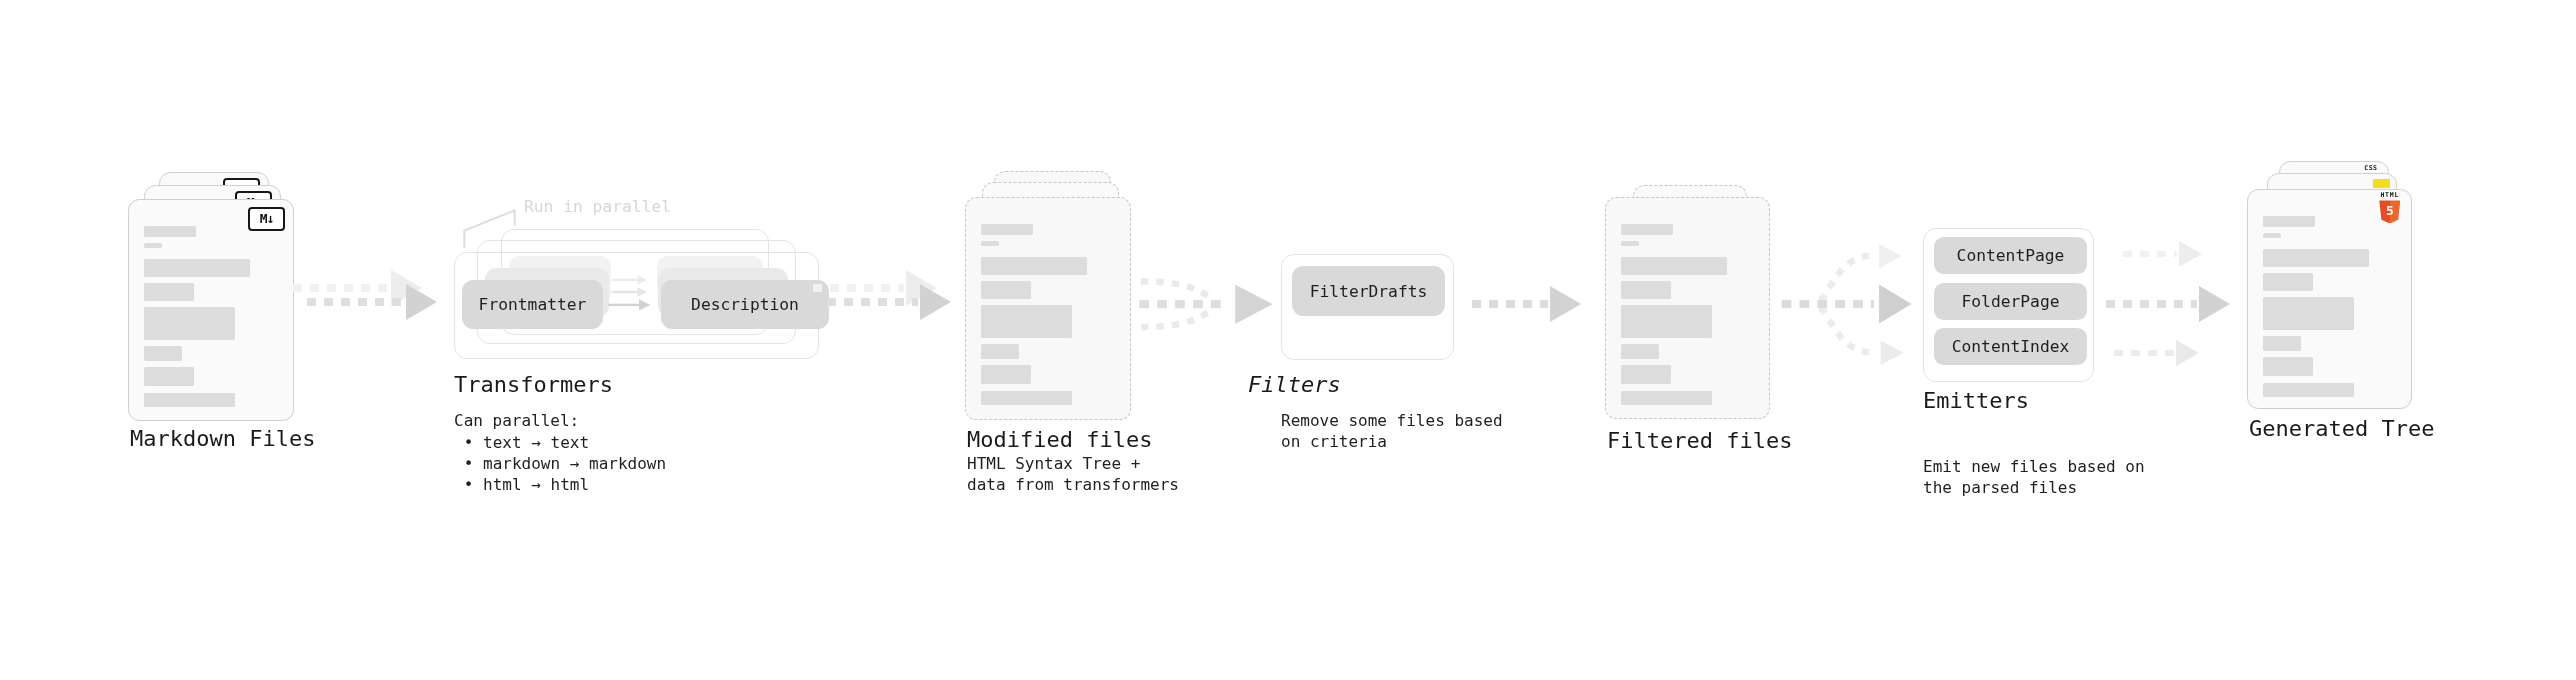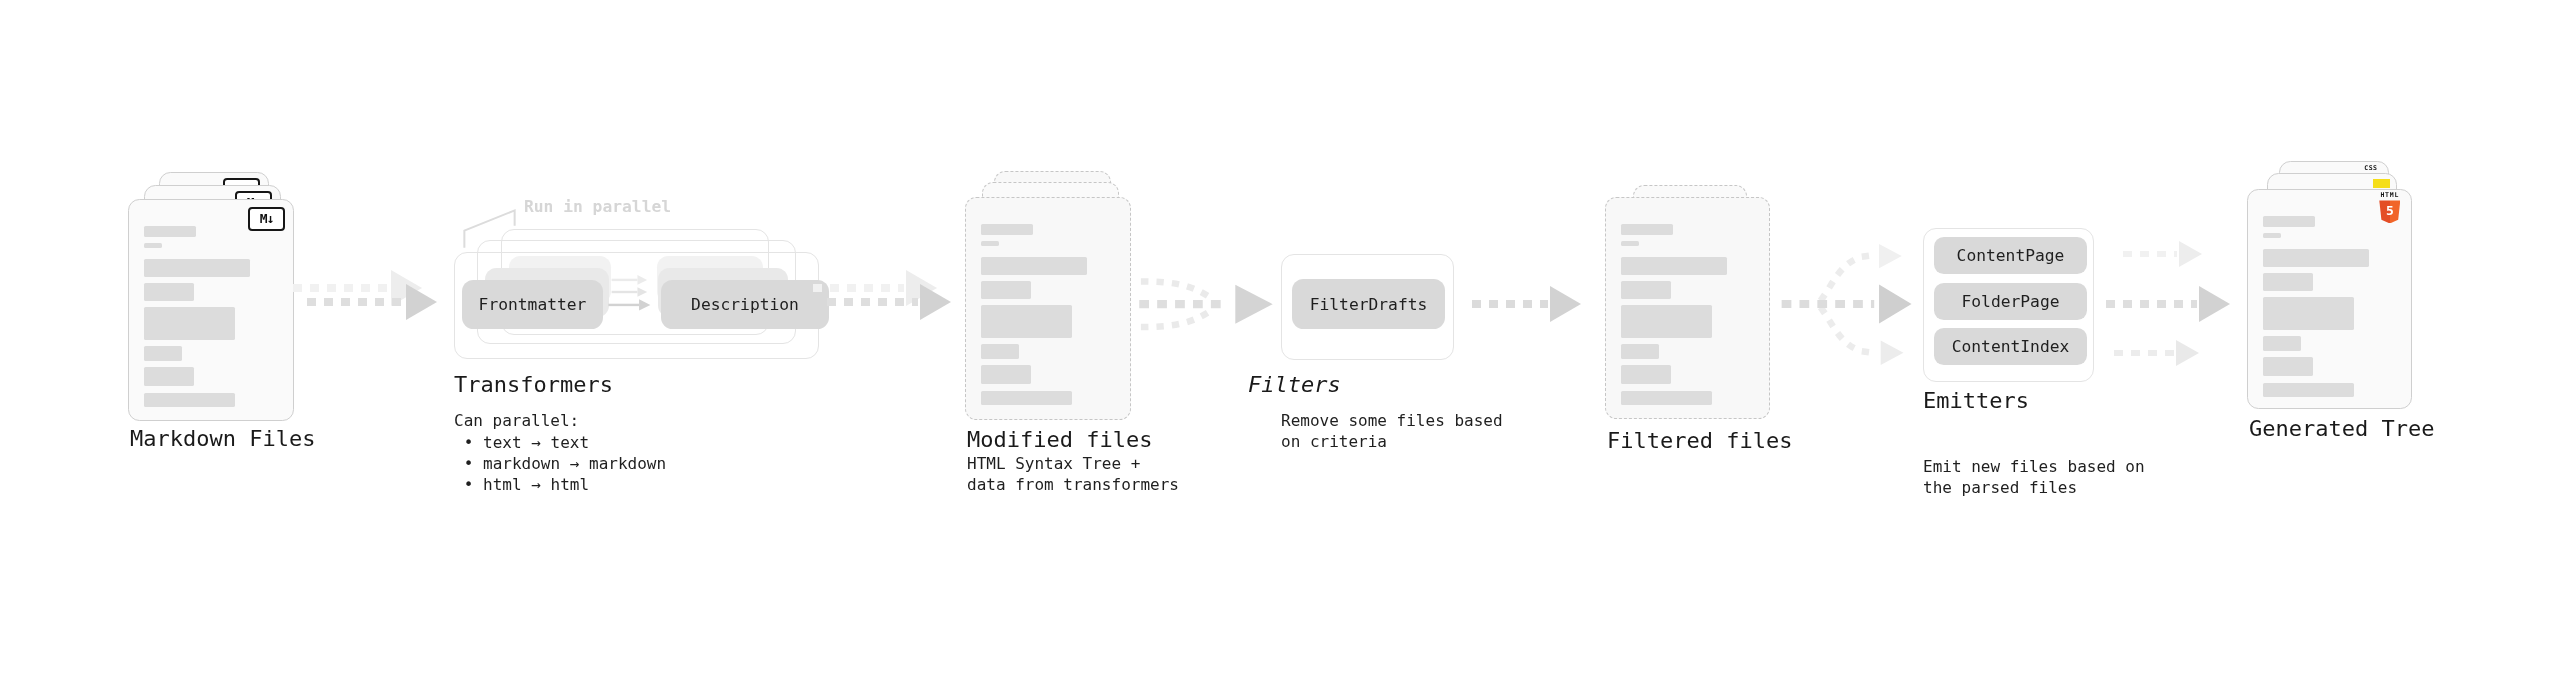--- a/index.html
+++ b/index.html
@@ -17,21 +17,21 @@
 
   
   .chip{position:absolute;background:#d9d9d9;border-radius:11.4px;display:flex;align-items:center;
         justify-content:center;color:#1f1f1f;font-size:16.3px;white-space:nowrap;}
   .ghost{position:absolute;border-radius:11.4px;}
   .outline{position:absolute;border:1.6px solid #e4e4e4;border-radius:13px;box-sizing:border-box;background:transparent;}
 
   
   .h2{position:absolute;font-size:22px;font-weight:500;color:#1a1a1a;white-space:nowrap;}
   .sub{position:absolute;font-size:16px;line-height:21px;color:#1f1f1f;white-space:pre-line;}
-  .annotation{position:absolute;font-size:16.3px;color:#d6d6d6;white-space:nowrap;font-weight:bold;}
+  .annotation{position:absolute;font-size:16.3px;color:#d6d6d6;white-space:nowrap;}
   .bullets{position:absolute;font-size:16px;line-height:21px;color:#1f1f1f;}
   .bullets div{padding-left:9.8px;white-space:nowrap;}
 
   
   .darrow{position:absolute;display:flex;align-items:center;}
   .dline{height:7.3px;background:repeating-linear-gradient(90deg,var(--dc) 0 9px,transparent 9px 17px);}
   .dhead{width:0;height:0;border-top:18px solid transparent;border-bottom:18px solid transparent;
          border-left:31px solid var(--hc);margin-left:2.4px;}
   .darrow.sm .dline{height:6.5px;}
   .darrow.sm .dhead{border-top-width:13px;border-bottom-width:13px;border-left-width:23px;}
@@ -152,21 +152,21 @@
 data from transformers</div>
 
   <svg style="left:1136px;top:270px;" width="140" height="70" viewBox="0 0 172 86">
     <path d="M 6,14 C 52,14 72,20 96,37" fill="none" stroke="#eaeaea" stroke-width="8" stroke-dasharray="9 10"></path>
     <path d="M 6,70 C 52,70 72,64 96,47" fill="none" stroke="#eaeaea" stroke-width="8" stroke-dasharray="9 10"></path>
     <line x1="4" y1="42" x2="112" y2="42" stroke="#dedede" stroke-width="10" stroke-dasharray="12 10"></line>
     <polygon points="122,18 168,42 122,66" fill="#d4d4d4"></polygon>
   </svg>
 
   <div class="outline" style="left:1281px;top:254px;width:173px;height:106px;background:#fff;"></div>
-  <div class="chip" style="left:1292px;top:279px;width:153px;height:50px;">FilterDrafts</div>
+  <div class="chip" style="left:1292px;top:266px;width:153px;height:50px;">FilterDrafts</div>
   <div class="h2" style="left:1248px;top:372px;font-style:italic;">Filters</div>
   <div class="sub" style="left:1281px;top:410px;">Remove some files based
 on criteria</div>
 
   <div class="darrow main" style="left:1472px;top:286px;--dc:#dbdbdb;">
     <div class="dline" style="width:76px;"></div>
       <div class="dhead"></div>
   </div>
 
   <div class="card dashed" style="left:1633px;top:185px;width:114px;height:89px;background:#fafafa;"></div>

